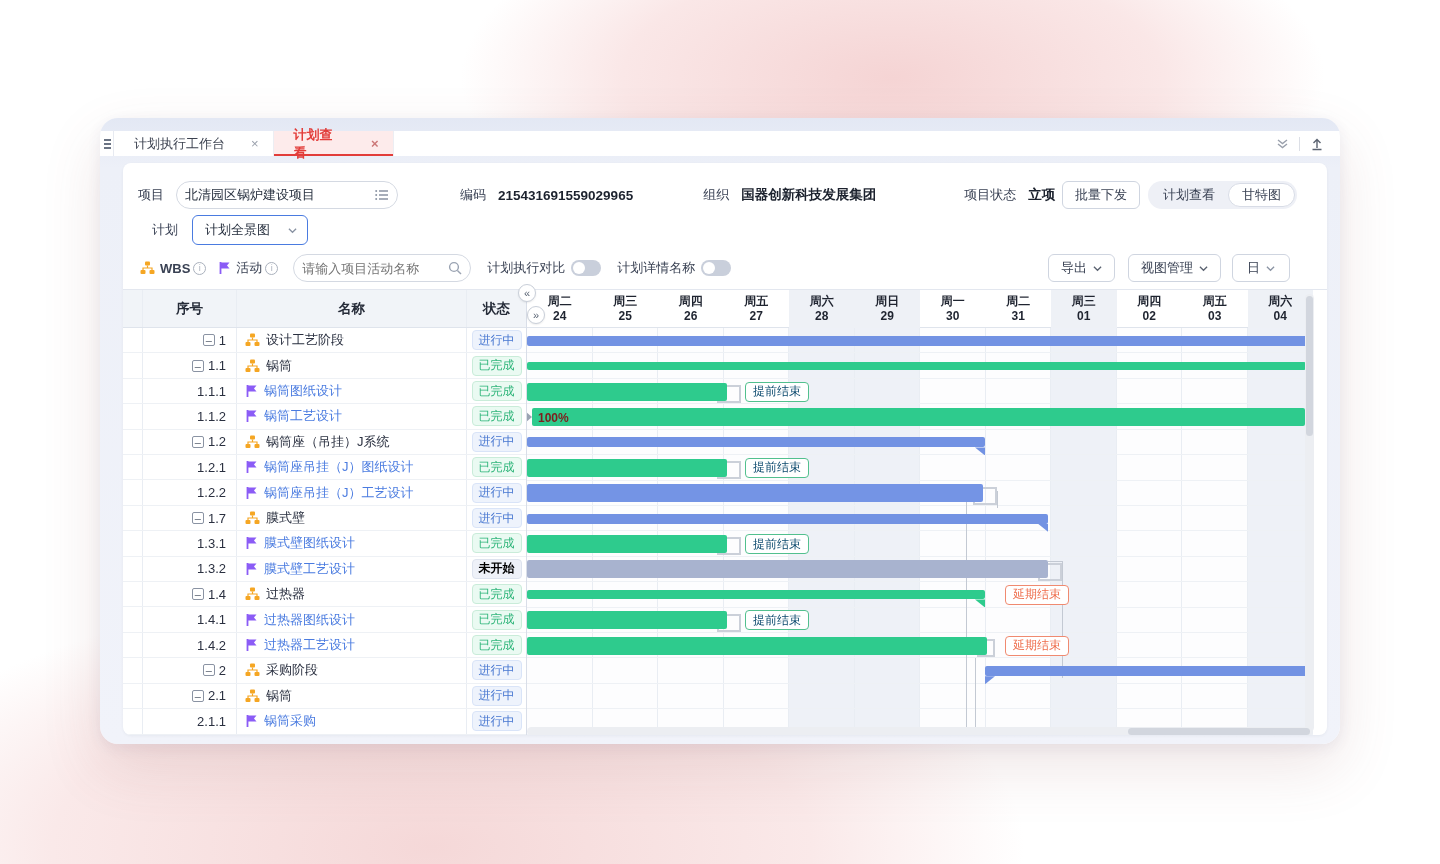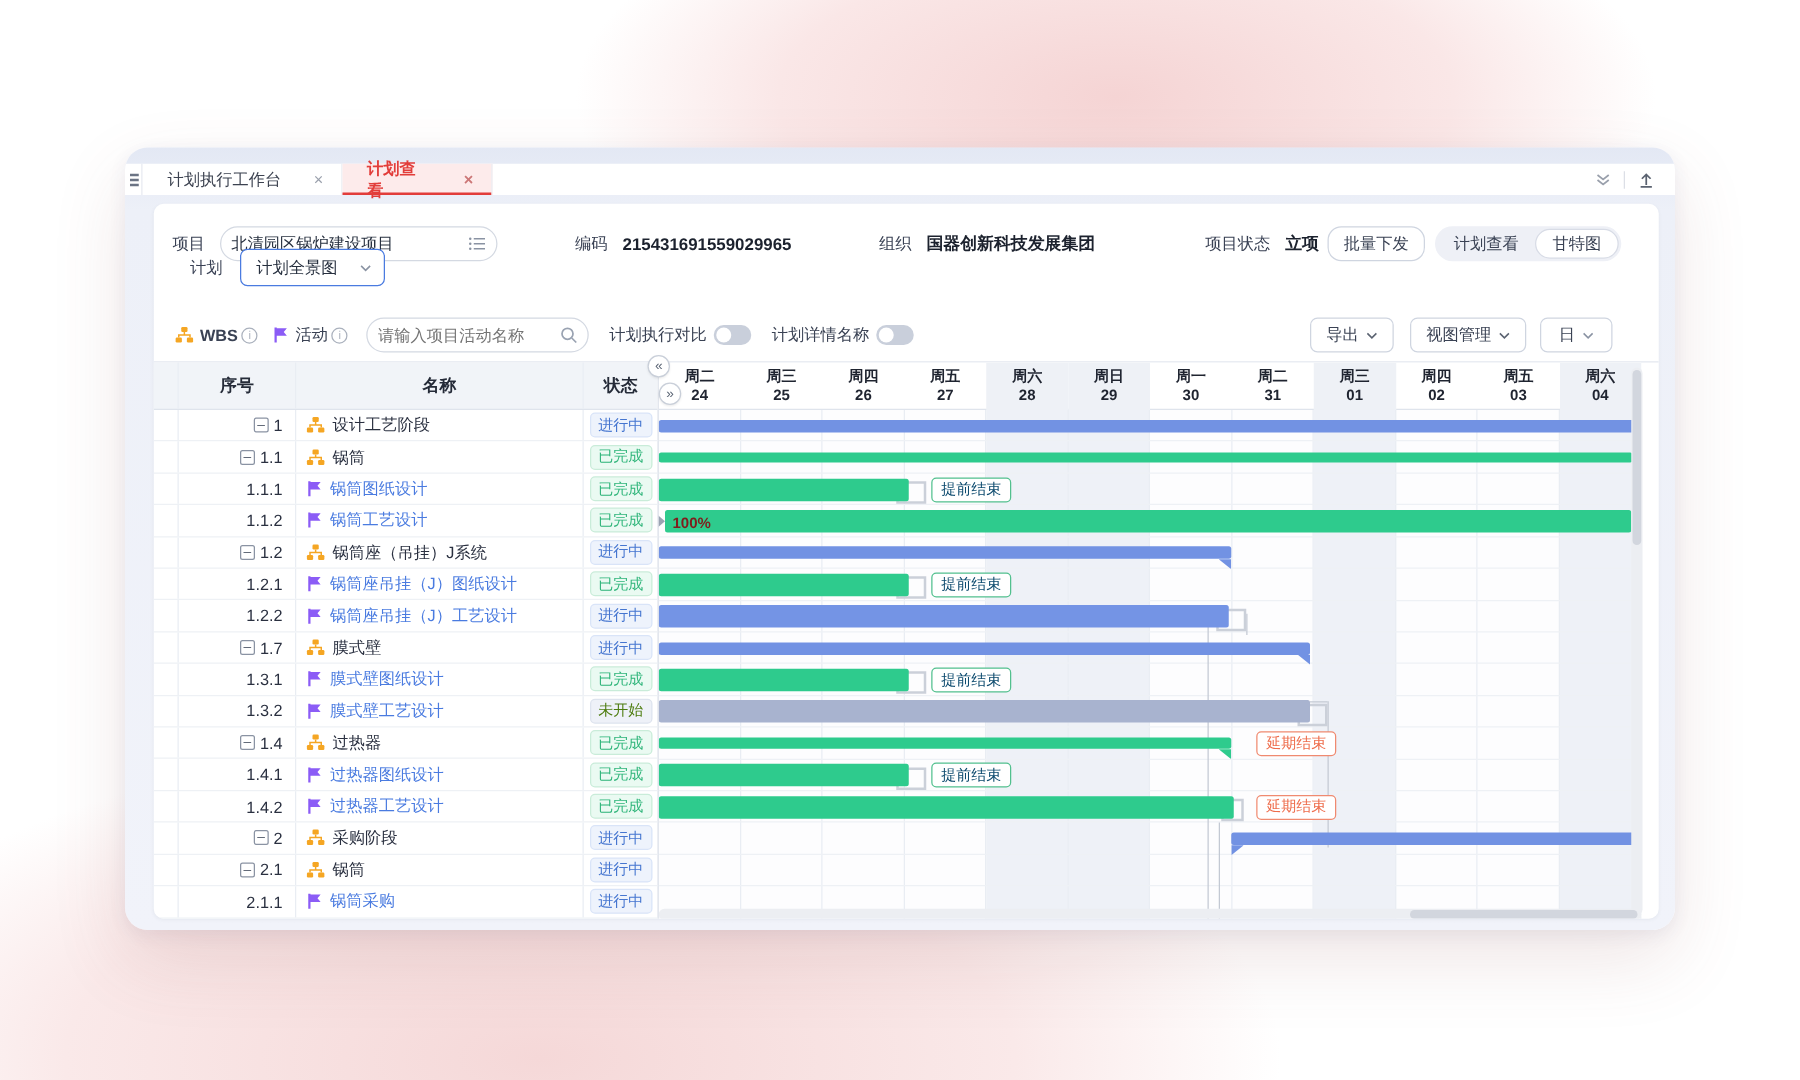--- a/index.html
+++ b/index.html
@@ -33,21 +33,21 @@
   .panel { position:absolute; left:23px; top:45px; width:1204px; height:572px; background:#fff; border-radius:8px; box-shadow:0 1px 3px rgba(50,60,90,.06); overflow:hidden; }
   .hrow { position:absolute; left:0; top:12px; width:100%; height:40px; display:flex; align-items:center; font-size:13px; color:#3a4254; }
   .lbl { color:#394154; }
   .val { font-weight:bold; color:#1c222e; font-size:13.5px; }
   .inputbox { height:28px; border:1px solid #d4d9e2; border-radius:14px; background:#fff; display:flex; align-items:center; padding:0 8px; }
   .inputbox input { border:0; outline:0; font-size:13px; color:#27303f; width:100%; font-family:inherit; background:transparent; }
   .btn { height:28px; border:1px solid #cfd5e0; border-radius:6px; background:#fff; display:inline-flex; align-items:center; gap:6px; padding:0 12px; font-size:13px; color:#3a4254; }
   .switch-group { height:28px; background:#eef0f6; border-radius:15px; display:flex; align-items:center; padding:2px; font-size:13px; }
   .switch-seg { padding:0 13px; height:24px; display:flex; align-items:center; color:#3a4254; border-radius:12px; }
   .switch-seg.on { background:#fff; border:1px solid #d8dce6; }
-  .prow { position:absolute; left:0; top:32px; width:100%; height:38px; display:flex; align-items:center; font-size:13px; }
+  .prow { position:absolute; left:0; top:48px; width:100%; height:38px; display:flex; align-items:center; font-size:13px; }
   .select-blue { height:30px; border:1.5px solid #4a7be0; border-radius:6px; display:flex; align-items:center; gap:18px; padding:0 10px 0 12px; color:#27303f; background:#fff; }
   .trow-tools { position:absolute; left:0; top:88px; width:100%; height:34px; display:flex; align-items:center; font-size:13px; color:#3a4254; }
   .toggle { width:30px; height:16px; border-radius:8px; background:#c9cfdb; position:relative; margin-left:6px; }
   .toggle::after { content:""; position:absolute; left:2px; top:2px; width:12px; height:12px; border-radius:50%; background:#fff; }
   .info-i { display:inline-flex; width:13px; height:13px; border:1px solid #aab1bd; border-radius:50%; color:#aab1bd; font-size:9px; align-items:center; justify-content:center; margin-left:3px; font-style:normal; }
   
   .grid { position:absolute; left:0; top:126px; width:1204px; height:446px; border-top:1px solid #e3e7ef; }
   .tablearea { position:absolute; left:0; top:0; width:404px; height:100%; border-right:1px solid #d9dee8; }
   .thead { height:38px; background:#f1f4f8; display:flex; border-bottom:1px solid #dfe4ec; font-weight:bold; font-size:13.5px; color:#252b38; }
   .thead > div, .trow > div { display:flex; align-items:center; justify-content:center; }
@@ -57,21 +57,21 @@
   .col-s { width:59px; }
   .tbody { height:408px; overflow:hidden; }
   .trow { height:25.42px; display:flex; border-bottom:1px solid #eef1f5; font-size:13px; }
   .trow .col-n { justify-content:flex-end; padding-right:10px; gap:4px; color:#2a3040; }
   .trow .col-m { justify-content:flex-start; padding-left:8px; gap:6px; }
   .cbox { width:12px; height:12px; border:1px solid #8a93a3; border-radius:2px; font-size:11px; line-height:10px; text-align:center; color:#57606f; background:#fff; flex:0 0 auto; }
   .nm-wbs { color:#2a3040; } .nm-act { color:#4a7be0; }
   .badge { min-width:50px; height:20px; border-radius:4px; font-size:12px; display:inline-flex; align-items:center; justify-content:center; padding:0 6px; }
   .st-prog { background:#eef3fc; border:1px solid #d9e4f8; color:#4676d0; }
   .st-done { background:#eafaf2; border:1px solid #c9ecd9; color:#2fb57a; }
-  .st-ns   { background:#eef1f8; border:1px solid #dde3ee; color:#4d7c0f; }
+  .st-ns   { background:#eef1f8; border:1px solid #dde3ee; color:#000000;font-weight:bold; }
   .collapse-btn { position:absolute; width:18px; height:18px; border-radius:50%; background:#fff; border:1px solid #c9cfd9; color:#5b6575; font-size:11px; display:flex; align-items:center; justify-content:center; z-index:30; box-shadow:0 1px 2px rgba(0,0,0,.08); }
   
   .gantt { position:absolute; left:404px; top:0; width:800px; height:100%; overflow:hidden; }
   .ghead { position:absolute; left:0; top:0; width:786px; height:38px; border-bottom:1px solid #dfe4ec; background:#fff; }
   .gday { position:absolute; top:0; width:65.5px; height:38px; display:flex; flex-direction:column; align-items:center; justify-content:center; font-size:12px; font-weight:bold; color:#1f2430; line-height:1.25; }
   .gday.off { background:#eef1f6; }
   .gbody { position:absolute; left:0; top:38px; width:786px; height:408px; background:#fdfdfe; }
   .gshade { position:absolute; top:0; height:100%; width:65.5px; background:rgba(226,231,240,.55); }
   .gvline { position:absolute; top:0; height:100%; width:1px; background:#e9edf3; }
   .ghline { position:absolute; left:0; width:100%; height:1px; background:#eef1f5; }
@@ -145,21 +145,21 @@
               <circle cx="1.2" cy="10" r="1" fill="#8a93a3"></circle>
             </svg>
         </span>
       </div>
       <span class="lbl" style="margin-left:62px;">编码</span>
       <span class="val" style="margin-left:12px;">215431691559029965</span>
       <span class="lbl" style="margin-left:70px;">组织</span>
       <span class="val" style="margin-left:12px;">国器创新科技发展集团</span>
       <span class="lbl" style="margin-left:88px;">项目状态</span>
       <span class="val" style="margin-left:12px;">立项</span>
-      <button class="btn" style="margin-left:auto; margin-right:8px;border-radius:11px;">批量下发</button>
+      <button class="btn" style="margin-left:auto; margin-right:8px;">批量下发</button>
       <div class="switch-group" style="margin-right:30px;">
         <div class="switch-seg">计划查看</div>
         <div class="switch-seg on">甘特图</div>
       </div>
     </div>
 
     <div class="prow">
       <span class="lbl" style="margin-left:29px;">计划</span>
       <div class="select-blue" style="margin-left:14px;">
         <span>计划全景图</span>

